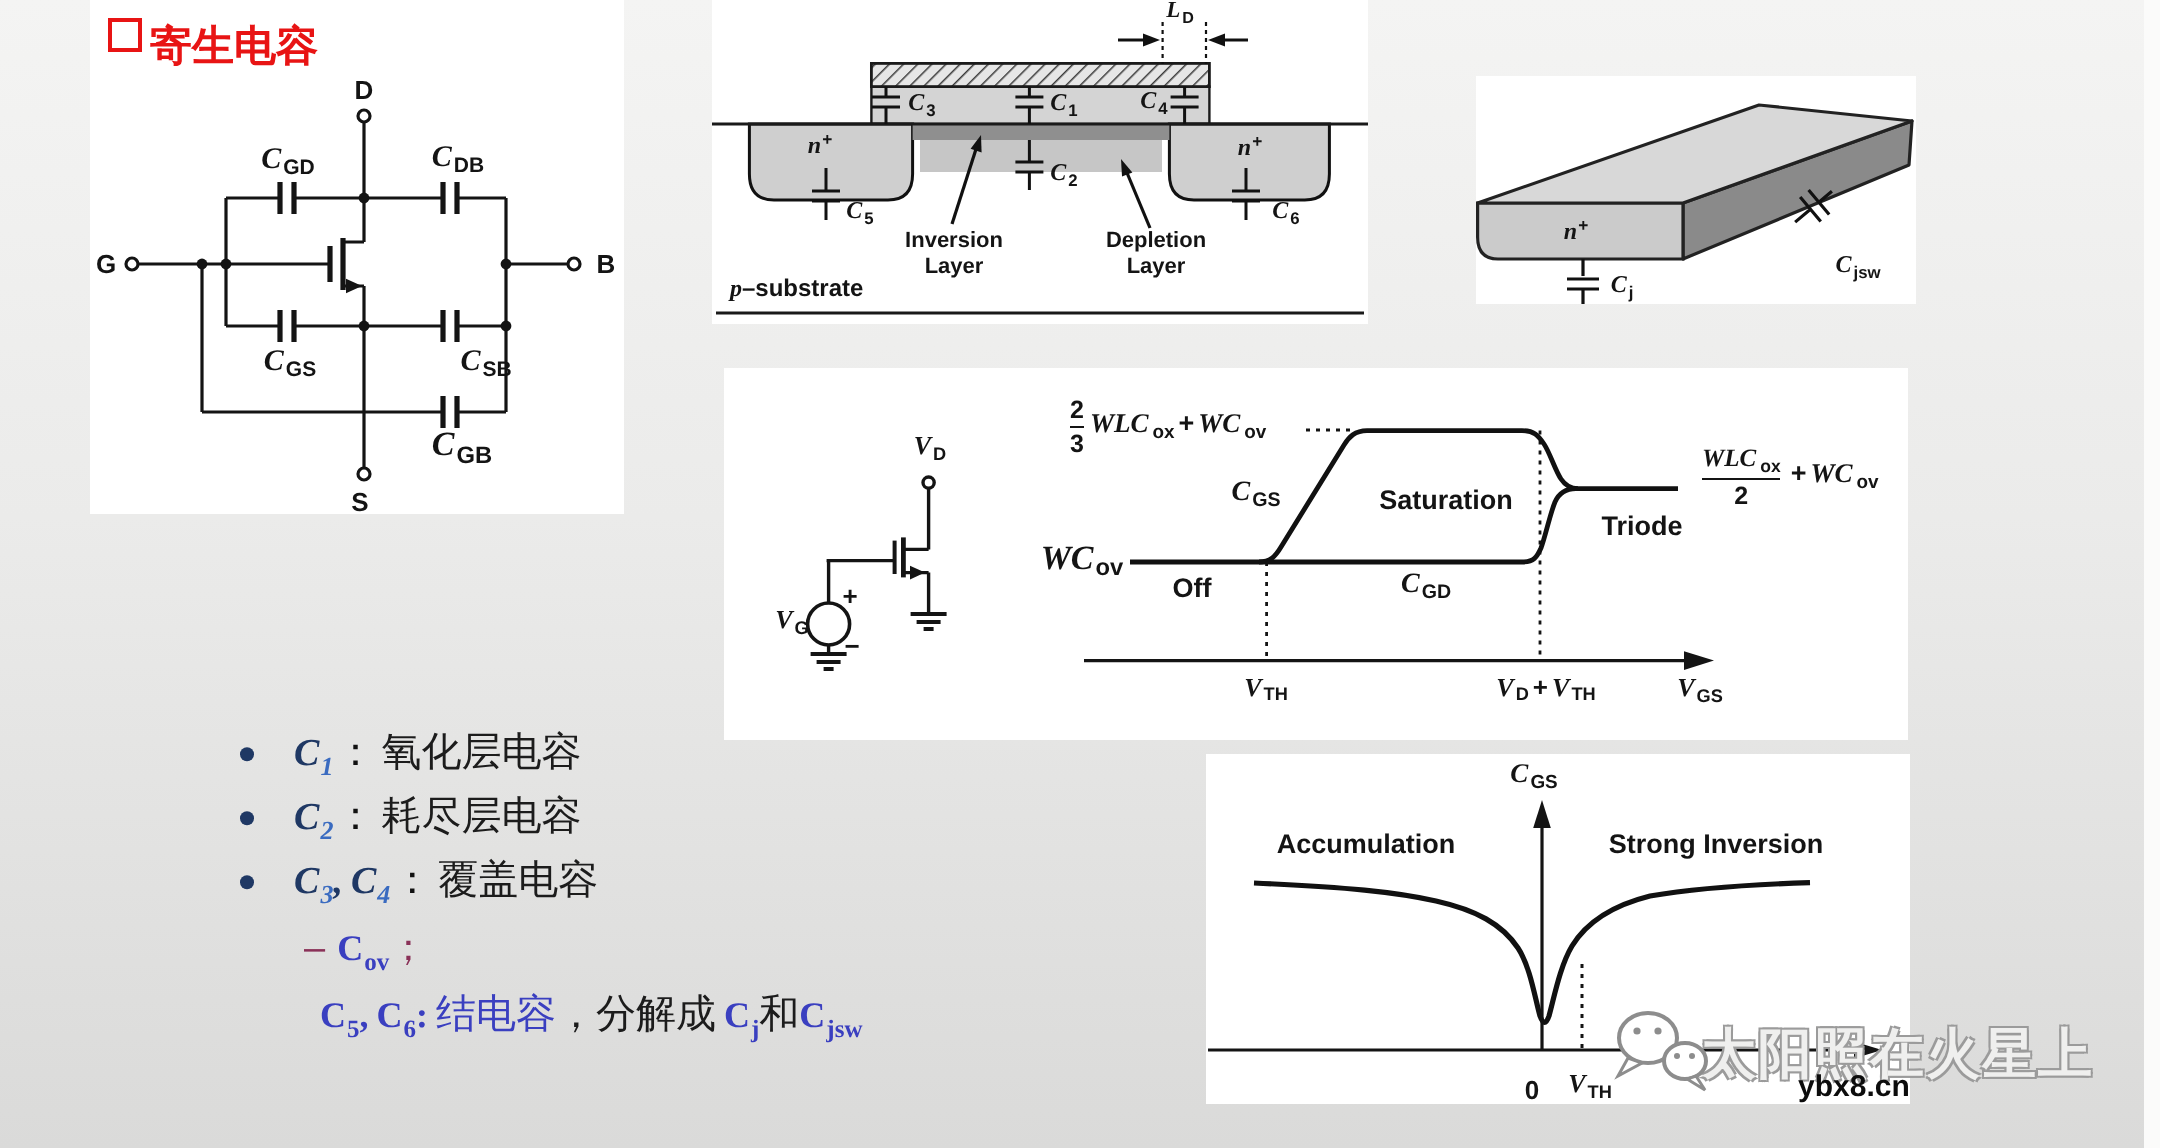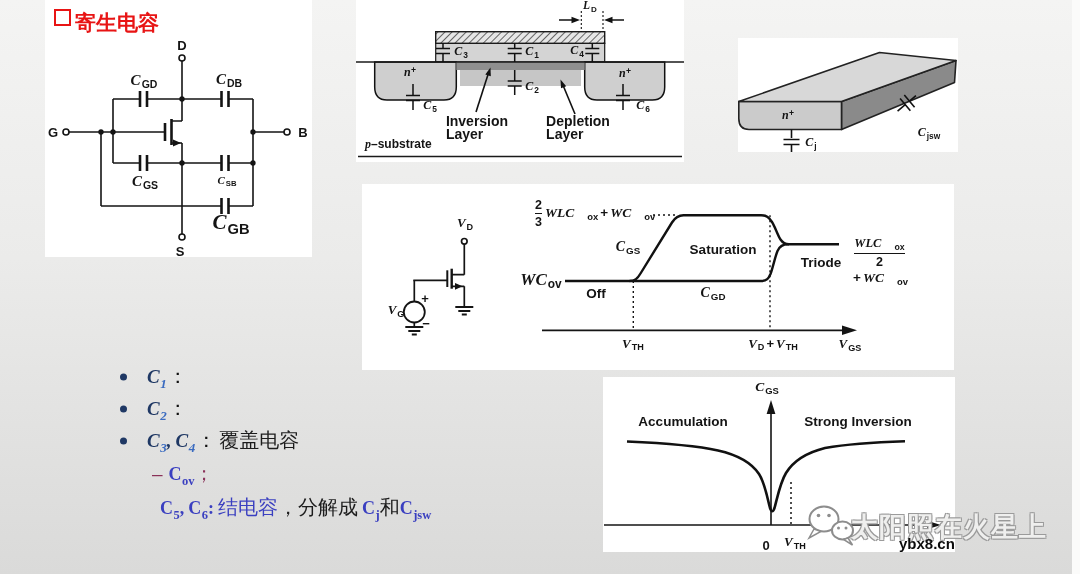--- a/index.html
+++ b/index.html
@@ -9,33 +9,33 @@
   .panel{position:absolute;background:#ffffff;}
   .edge-strip{position:absolute;right:0;top:0;width:8px;height:574px;background:#fbfbfa;}
 
   
   .lb{position:absolute;transform:translate(-50%,-50%);font-weight:bold;color:#141414;
       white-space:nowrap;line-height:1;font-size:12px;}
   .lb.la{transform:translate(0,-50%);} 
   .s{font-family:"Liberation Serif",serif;font-style:italic;}
   .lb sub{font-size:70%;vertical-align:-0.32em;margin-left:1px;font-style:normal;}
   .lb sup{font-size:72%;vertical-align:0.45em;margin-left:0.5px;font-style:normal;}
-  .twoline{text-align:left;line-height:12.5px;font-size:14px;}
+  .twoline{text-align:center;line-height:12.5px;font-size:11px;}
 
   
   #title{position:absolute;left:54px;top:9px;display:flex;align-items:flex-start;gap:4px;
          color:#e81414;font-weight:bold;font-size:21px;font-family:Liberation Mono, monospace;}
   #title .sq{width:13px;height:13px;border:2.4px solid #e81414;display:inline-block;}
 
   
   .complb{position:absolute;display:flex;align-items:center;gap:3px;font-weight:bold;
           font-size:13.5px;color:#141414;white-space:nowrap;line-height:1;}
   .frac{display:inline-flex;flex-direction:column;align-items:center;font-size:12.5px;line-height:1;}
   .fbar{width:100%;border-top:1.8px solid #141414;margin:1.5px 0;}
-  .complb sub{font-size:70%;vertical-align:-0.32em;margin-left:13px;font-style:normal;}
+  .complb sub{font-size:70%;vertical-align:-0.32em;margin-left:2px;font-style:normal;}
   .op{margin:0 2px;}
 
   
   .note{position:absolute;display:flex;align-items:baseline;transform:translateY(-50%);
         color:#1c1c1c;font-size:20px;white-space:nowrap;}
   .ndot{width:7px;height:7px;border-radius:50%;background:#1f3864;margin-right:20px;
         align-self:center;flex:none;}
   .cap{font-family:"Liberation Serif",serif;font-style:italic;font-weight:bold;
        font-size:19px;color:#1f3864;}
   .cap sub{font-size:13px;color:#3a6bc0;margin-left:0.5px;}
@@ -93,22 +93,22 @@
           <circle cx="137" cy="237" r="3"></circle>
       </g>
     </svg>
     <div class="lb" style="left:137px;top:45px;font-size:13px"><span>D</span></div>
     <div class="lb" style="left:8px;top:132px;font-size:13px"><span>G</span></div>
     <div class="lb" style="left:258px;top:132px;font-size:13px"><span>B</span></div>
     <div class="lb" style="left:135px;top:251px;font-size:13px"><span>S</span></div>
     <div class="lb" style="left:99px;top:81px;font-size:15px"><span class="s">C</span><sub>GD</sub></div>
     <div class="lb" style="left:184px;top:80px;font-size:15px"><span class="s">C</span><sub>DB</sub></div>
     <div class="lb" style="left:100px;top:182px;font-size:15px"><span class="s">C</span><sub>GS</sub></div>
-    <div class="lb" style="left:182px;top:182px;font-size:11px"><span class="s">C</span><sub>SB</sub></div>
-    <div class="lb" style="left:186px;top:224px;font-size:21px"><span class="s">C</span><sub>GB</sub></div>
+    <div class="lb" style="left:198px;top:182px;font-size:15px"><span class="s">C</span><sub>SB</sub></div>
+    <div class="lb" style="left:186px;top:224px;font-size:17px"><span class="s">C</span><sub>GB</sub></div>
   </div>
 
   <div class="panel" style="left:356px;top:0;width:328px;height:162px;">
     <svg width="328" height="162" viewBox="0 0 328 162">
       <defs>
         <pattern id="hatch" width="5" height="5" patternUnits="userSpaceOnUse" patternTransform="rotate(45)">
           <rect width="5" height="5" fill="#e6e6e6"></rect>
           <line x1="0" y1="0" x2="0" y2="5" stroke="#3a3a3a" stroke-width="1.5"></line>
         </pattern>
       </defs>
@@ -213,21 +213,21 @@
     <div class="lb" style="left:63px;top:114px;font-size:13px"><span>+</span></div>
     <div class="lb" style="left:64px;top:139px;font-size:13px"><span>−</span></div>
     <div class="complb" style="left:173px;top:15px;">
       <span class="frac">
           <span>2</span>
           <span class="fbar"></span>
           <span>3</span>
         </span>
       <span><span class="s">WLC</span><sub>ox</sub><span class="op">+</span><span class="s">WC</span><sub>ov</sub></span>
     </div>
-    <div class="complb" style="left:489px;top:53px;flex-direction:column;">
+    <div class="complb" style="left:489px;top:39px;">
       <span class="frac">
           <span><span class="s">WLC</span><sub>ox</sub></span>
           <span class="fbar"></span>
           <span>2</span>
         </span>
       <span><span class="op">+</span><span class="s">WC</span><sub>ov</sub></span>
     </div>
     <div class="lb" style="left:179px;top:96.5px;font-size:17px"><span class="s">WC</span><sub>ov</sub></div>
     <div class="lb" style="left:266px;top:63px;font-size:14px"><span class="s">C</span><sub>GS</sub></div>
     <div class="lb" style="left:351px;top:109px;font-size:14px"><span class="s">C</span><sub>GD</sub></div>
@@ -259,25 +259,27 @@
 
   <div id="title">
     <span class="sq"></span>
     <span>寄生电容</span>
   </div>
 
   <div class="note" style="left:120px;top:377px;">
     <span class="ndot"></span>
     <span class="cap"><span>C</span><sub>1</sub></span>
     <span class="ncolon">：</span>
+    <span>氧化层电容</span>
   </div>
   <div class="note" style="left:120px;top:409px;">
     <span class="ndot"></span>
     <span class="cap"><span>C</span><sub>2</sub></span>
     <span class="ncolon">：</span>
+    <span>耗尽层电容</span>
   </div>
   <div class="note" style="left:120px;top:441px;">
     <span class="ndot"></span>
     <span class="cap"><span>C</span><sub>3</sub></span>
     <span class="cap" style="margin-right:4px">,</span>
     <span class="cap"><span>C</span><sub>4</sub></span>
     <span class="ncolon">：</span>
     <span>覆盖电容</span>
   </div>
   <div class="note maroon" style="left:152px;top:475px;font-size:19px;">

